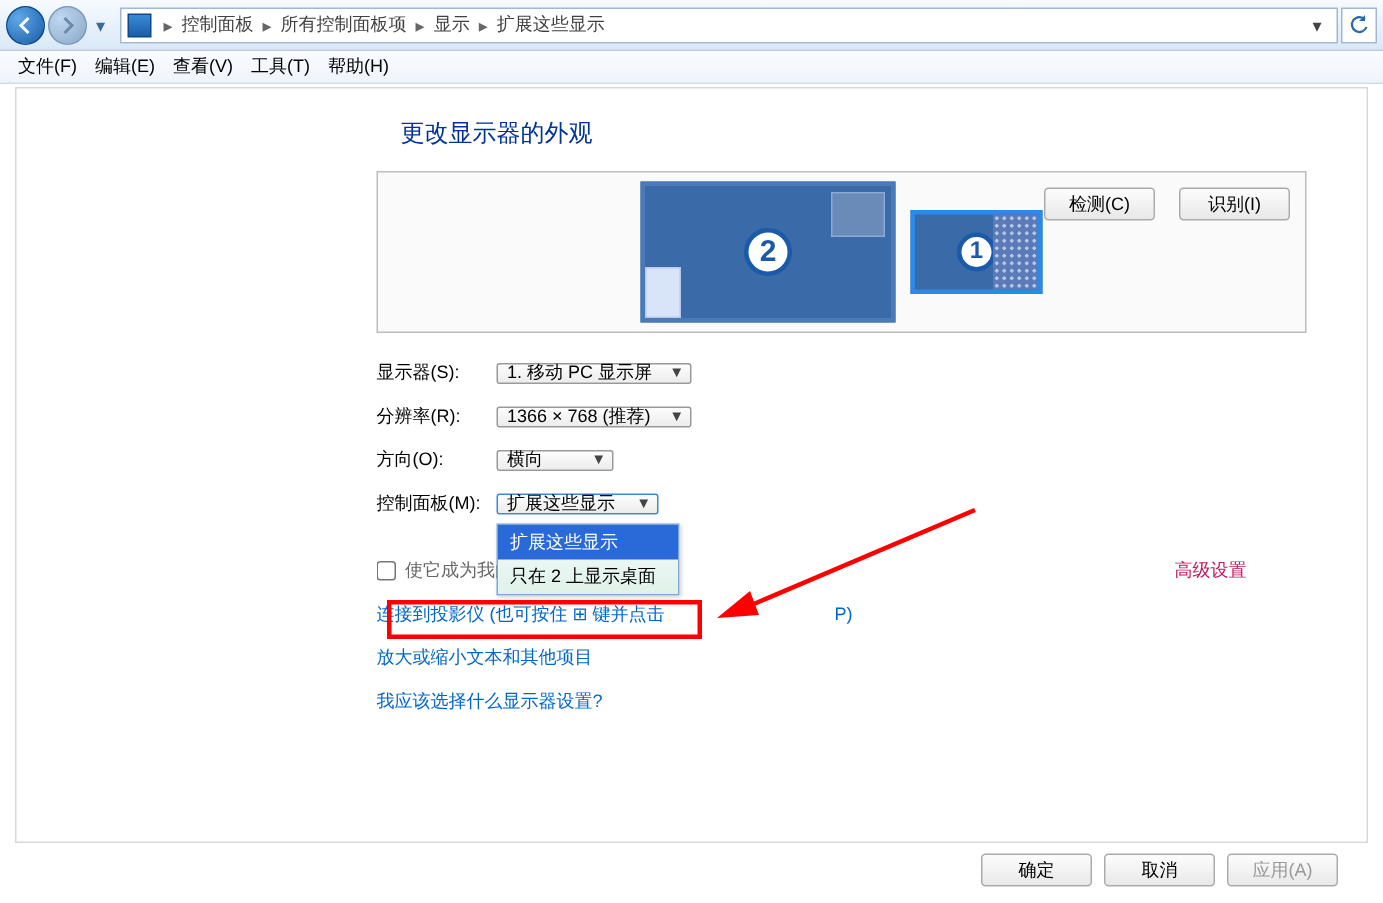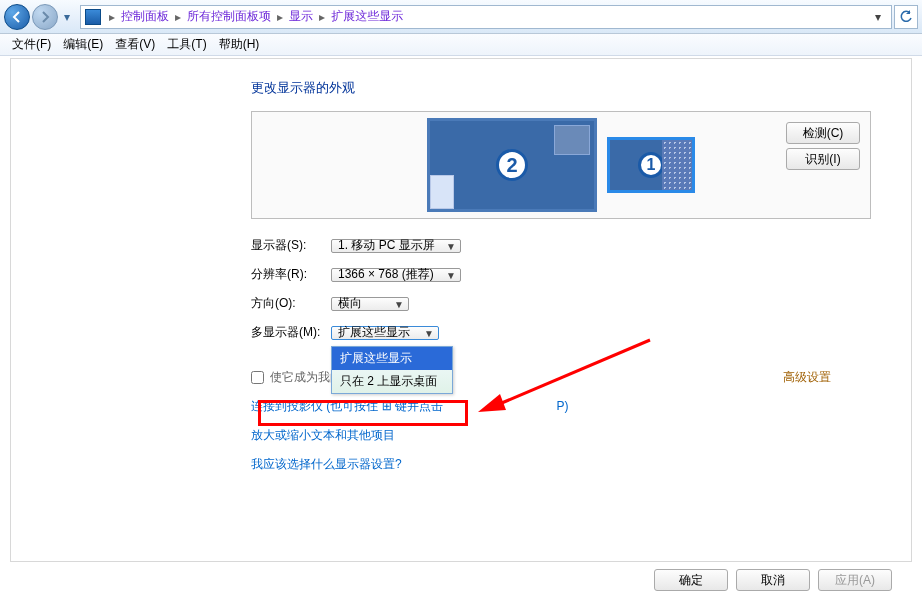--- a/index.html
+++ b/index.html
@@ -5,60 +5,60 @@
 * { box-sizing: border-box; margin: 0; padding: 0; }
 body { font-family: "Microsoft YaHei", "Segoe UI", Tahoma, sans-serif; font-size: 12px; background: #fff; width: 922px; height: 602px; overflow: hidden; position: relative; }
 
 
 .toolbar { height: 34px; background: linear-gradient(to bottom, #f7fbff 0%, #e8f1fb 50%, #d9e8f7 100%); border-bottom: 1px solid #b8c8d8; display: flex; align-items: center; padding: 0 4px; }
 .nav-btn { width: 26px; height: 26px; border-radius: 50%; background: radial-gradient(circle at 30% 30%, #5fa8e8, #1a5ca8); display: inline-flex; align-items: center; justify-content: center; color: #fff; font-size: 16px; margin-right: 2px; cursor: pointer; border: 1px solid #0a4a88; }
 .nav-btn.fwd { background: radial-gradient(circle at 30% 30%, #c0d8f0, #8aa8c8); border-color: #7a98b8; color: #4a6a8a; }
 .nav-drop { width: 14px; height: 26px; display: inline-flex; align-items: center; justify-content: center; color: #3a6a9a; margin-right: 6px; cursor: pointer; }
 .address { flex: 1; height: 24px; background: #fff; border: 1px solid #a0b8d0; display: flex; align-items: center; padding: 0 4px; }
 .addr-icon { width: 16px; height: 16px; background: linear-gradient(to bottom, #3a8ad8, #1a5ca8); margin-right: 6px; border: 1px solid #0a4a88; }
-.crumb { color: #6d28d9; padding: 0 4px; cursor: pointer; }
+.crumb { color: #404040; padding: 0 4px; cursor: pointer; }
 .crumb-sep { color: #666; padding: 0 2px; }
 .addr-drop { width: 18px; text-align: center; color: #444; cursor: pointer; }
 .refresh { width: 24px; height: 24px; margin-left: 2px; border: 1px solid #a0b8d0; background: #fff; display: inline-flex; align-items: center; justify-content: center; color: #2a6aaa; cursor: pointer; font-size: 14px; }
 
 
 .menubar { height: 22px; background: linear-gradient(to bottom, #fafcff, #eef4fb); border-bottom: 1px solid #d0dae8; display: flex; align-items: flex-end; padding: 0 6px; }
 .menuitem { padding: 2px 6px; cursor: pointer; }
 
 
 .content { position: absolute; left: 10px; right: 10px; top: 58px; bottom: 40px; border: 1px solid #d8d8d8; background: #fff; padding: 20px 40px 10px 240px; overflow: hidden; }
-.heading { color: #003399; font-size: 13px; margin-bottom: 14px; }
+.heading { color: #003399; font-size: 16px; margin-bottom: 14px; margin-left: 16px; }
 .preview { border: 1px solid #bdbdbd; height: 108px; margin-bottom: 18px; position: relative; background: #fafafa; display: flex; align-items: center; justify-content: center; gap: 10px; }
 .monitor { border: 3px solid #4a7ab8; background: #3a6aa8; position: relative; display: inline-flex; align-items: center; justify-content: center; }
 .monitor.m2 { width: 170px; height: 94px; }
 .monitor.m1 { width: 88px; height: 56px; border-color: #2a8ae8; }
 .mon-badge { width: 32px; height: 32px; border-radius: 50%; background: #fff; border: 3px solid #1a5aa8; color: #1a5aa8; font-size: 20px; font-weight: bold; display: flex; align-items: center; justify-content: center; }
 .mon-badge.small { width: 26px; height: 26px; font-size: 16px; }
 .m2-inner1 { position: absolute; top: 4px; right: 4px; width: 36px; height: 30px; background: #6a8ab8; border: 1px solid #8aa8d8; }
 .m2-inner2 { position: absolute; bottom: 0; left: 0; width: 24px; height: 34px; background: #d8e4f8; border: 1px solid #b8c8e8; }
 .m1-grid { position: absolute; right: 0; top: 0; width: 30px; height: 100%; background-image: radial-gradient(circle, #b8c8e8 1px, transparent 1px); background-size: 5px 5px; background-color: #5a7ab8; }
-.prev-btns { position: absolute; right: 10px; top: 10px; display: flex; flex-direction: column; gap: 4px; }
+.prev-btns { position: absolute; right: 10px; top: 10px; display: flex; flex-direction: row; gap: 16px; }
 .win-btn { min-width: 74px; height: 22px; background: linear-gradient(to bottom, #fdfdfd, #e8e8e8); border: 1px solid #aaa; border-radius: 3px; padding: 0 10px; cursor: pointer; font-size: 12px; }
 .win-btn:disabled { color: #999; }
 
 .form-row { display: flex; align-items: center; margin-bottom: 12px; }
 .form-label { width: 80px; }
 .select { height: 14px; background: linear-gradient(to bottom, #fdfdfd, #ececec); border: 1px solid #999; border-radius: 2px; padding: 0 20px 0 6px; position: relative; display: inline-flex; align-items: center; cursor: pointer; min-width: 78px; }
 .select .arrow { position: absolute; right: 4px; top: 50%; transform: translateY(-50%); font-size: 10px; color: #444; }
 .select.w140 { min-width: 130px; }
 .select.open { border-color: #3a8ad8; }
 
 .dropdown-list { position: absolute; border: 1px solid #7aa8d8; background: linear-gradient(to bottom, #f4fbff, #e0f2e8); z-index: 10; min-width: 122px; box-shadow: 1px 1px 3px rgba(0,0,0,0.2); }
 .dd-item { padding: 3px 8px; cursor: pointer; position: relative; }
 .dd-item.sel { background: #2a6ad8; color: #fff; }
 
 .check-row { display: flex; align-items: center; margin-bottom: 12px; }
 .check-row input { margin-right: 6px; }
 .check-row .cut { color: #666; }
-.adv { position: absolute; right: 40px; color: #a16207; cursor: pointer; }
+.adv { position: absolute; right: 40px; color: #be185d; cursor: pointer; }
 
 .link { color: #0066cc; cursor: pointer; display: block; margin-bottom: 12px; }
 
 
 .bottom-bar { position: absolute; left: 25px; right: 10px; bottom: 6px; height: 32px; display: flex; justify-content: flex-end; align-items: center; gap: 8px; padding-right: 20px; }
 
 
 .red-box { position: absolute; border: 3px solid #ff0000; pointer-events: none; z-index: 50; }
 .arrow-svg { position: absolute; z-index: 40; pointer-events: none; }
 
@@ -144,21 +144,21 @@
 
   <div class="form-row">
     <span class="form-label">方向(O):</span>
     <div class="select">
       <span>横向</span>
       <span class="arrow">▼</span>
     </div>
   </div>
 
   <div class="form-row" style="position:relative;">
-    <span class="form-label">多显示器(M):</span>
+    <span class="form-label">控制面板(M):</span>
     <div class="select open" style="min-width:108px">
       <span>扩展这些显示</span>
       <span class="arrow">▼</span>
     </div>
     <div class="dropdown-list" style="left:80px; top:22px;">
       <div class="dd-item sel">扩展这些显示</div>
       <div class="dd-item">只在 2 上显示桌面</div>
     </div>
   </div>
 

